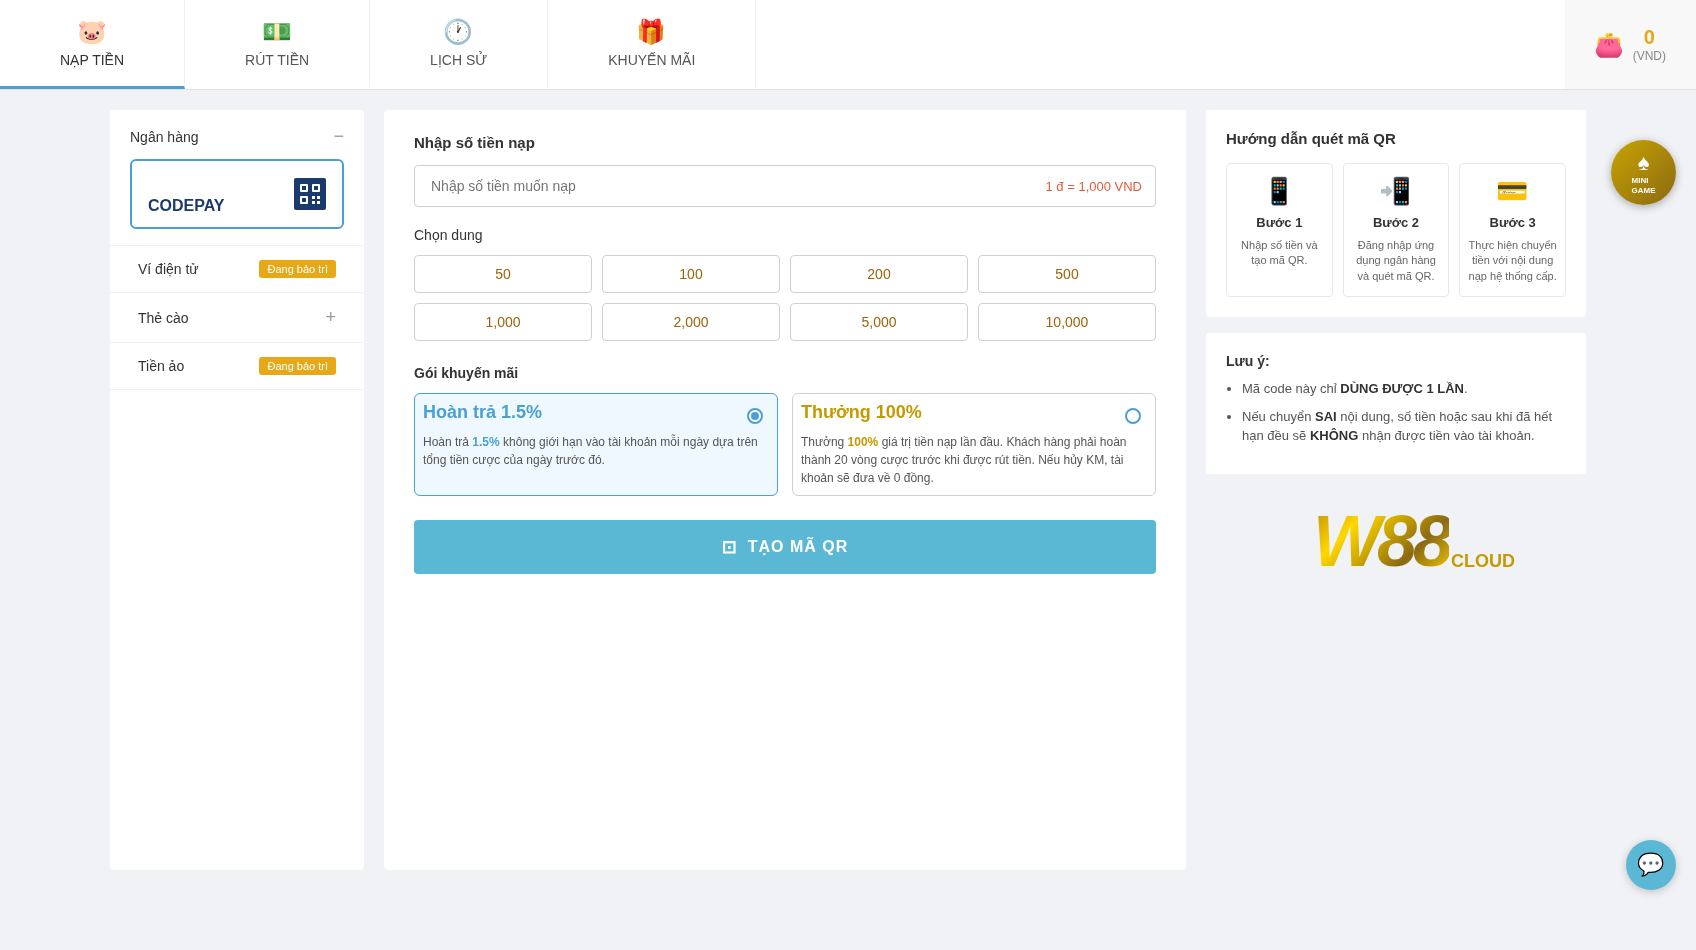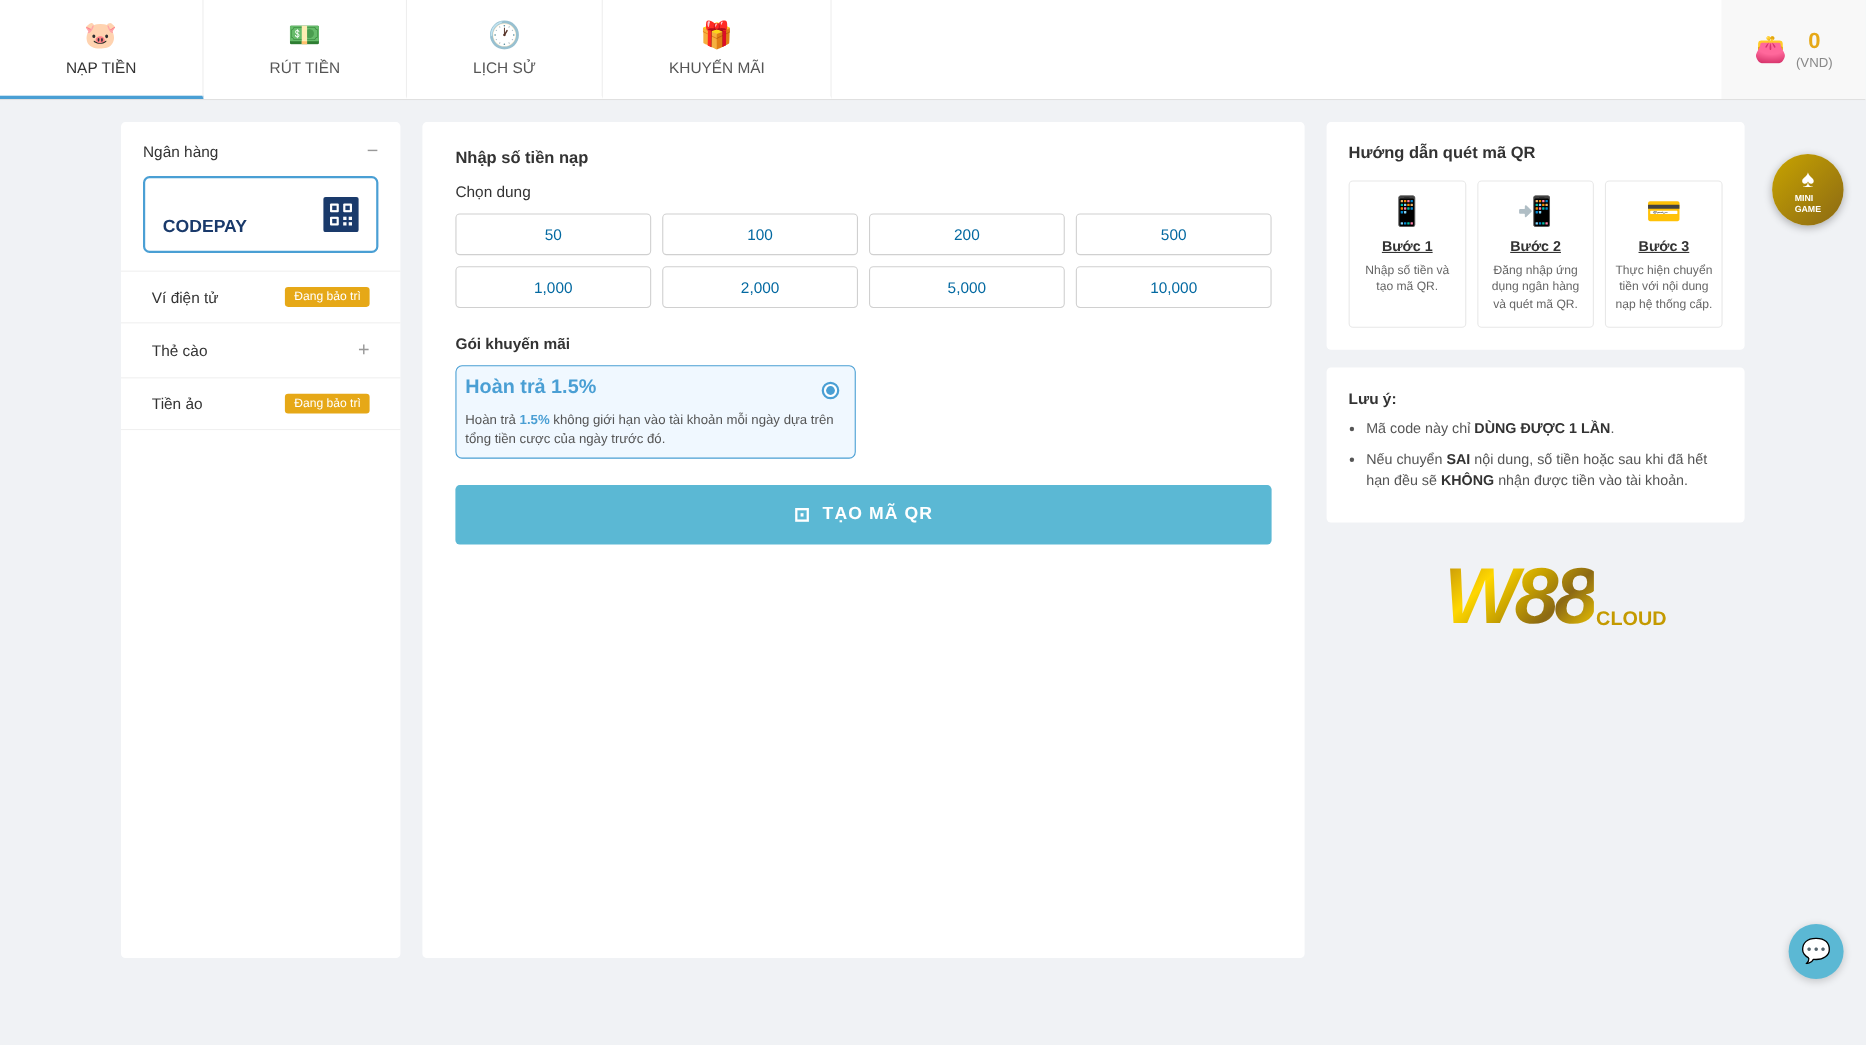--- a/index.html
+++ b/index.html
@@ -210,21 +210,21 @@
       margin-bottom: 24px;
     }
     .quick-btn {
       border: 1px solid #d0d0d0;
       background: #fff;
       border-radius: 4px;
       padding: 10px 0;
       text-align: center;
       cursor: pointer;
       font-size: 14px;
-      color: #0369a1;
+      color: #a16207;
     }
 
     .promo-title {
       font-size: 14px;
       color: #333;
       font-weight: 600;
       margin-bottom: 12px;
     }
     .promo-grid {
       display: grid;
@@ -321,21 +321,20 @@
       border-radius: 4px;
     }
     .qr-step-icon {
       font-size: 26px;
       color: #555;
     }
     .qr-step-title {
       font-size: 13px;
       font-weight: bold;
       color: #333;
-      text-decoration: underline;
     }
     .qr-step-desc {
       font-size: 11px;
       color: #666;
       line-height: 1.4;
     }
 
     .notes-section {
       background: #fff;
       border-radius: 4px;
@@ -480,40 +479,51 @@
       <span class="sidebar-row-plus">+</span>
     </div>
     <div class="sidebar-row">
       <span class="sidebar-row-label">Tiền ảo</span>
       <span class="badge-maintenance">Đang bảo trì</span>
     </div>
   </aside>
 
   <main class="content-area">
     <p class="section-title">Nhập số tiền nạp</p>
+    <div class="input-wrapper">
+      <input class="money-input" type="text" placeholder="Nhập số tiền muốn nạp" style="">
+      <span class="money-rate">1 đ = 1,000 VND</span>
+    </div>
 
     <p class="quick-select-label">Chọn dung</p>
     <div class="quick-grid">
       <button class="quick-btn">50</button>
       <button class="quick-btn">100</button>
       <button class="quick-btn">200</button>
       <button class="quick-btn">500</button>
       <button class="quick-btn">1,000</button>
       <button class="quick-btn">2,000</button>
       <button class="quick-btn">5,000</button>
       <button class="quick-btn">10,000</button>
     </div>
 
     <p class="promo-title">Gói khuyến mãi</p>
     <div class="promo-grid">
       <div class="promo-card selected">
         <div class="promo-card-title highlight">Hoàn trả 1.5%</div>
         <div class="radio-dot checked"></div>
         <div class="promo-card-desc">
           Hoàn trả <span class="highlight">1.5%</span> không giới hạn vào tài khoản mỗi ngày dựa trên tổng tiền cược của ngày trước đó.
+        </div>
+      </div>
+      <div class="promo-card">
+        <div class="promo-card-title" style="color:#c49a00;">Thưởng 100%</div>
+        <div class="radio-dot"></div>
+        <div class="promo-card-desc">
+          Thưởng <span style="color:#c49a00;font-weight:bold;">100%</span> giá trị tiền nạp lần đầu. Khách hàng phải hoàn thành 20 vòng cược trước khi được rút tiền. Nếu hủy KM, tài khoản sẽ đưa về 0 đồng.
         </div>
       </div>
     </div>
 
     <button class="create-qr-btn">
       <span style="font-size:18px;">⊡</span>
       <span>TẠO MÃ QR</span>
     </button>
   </main>
 

